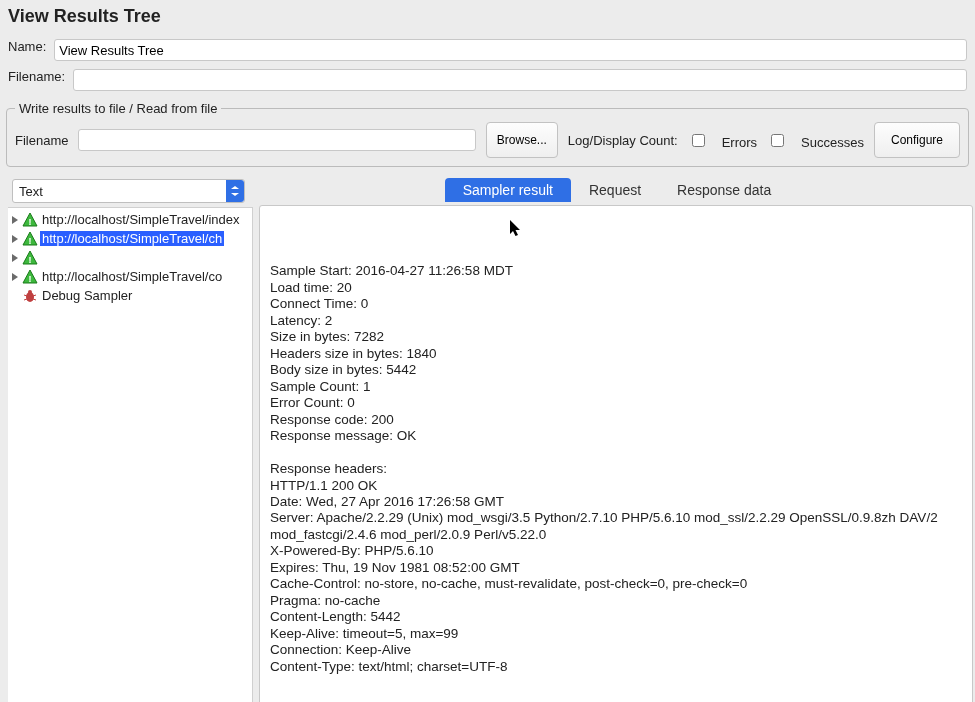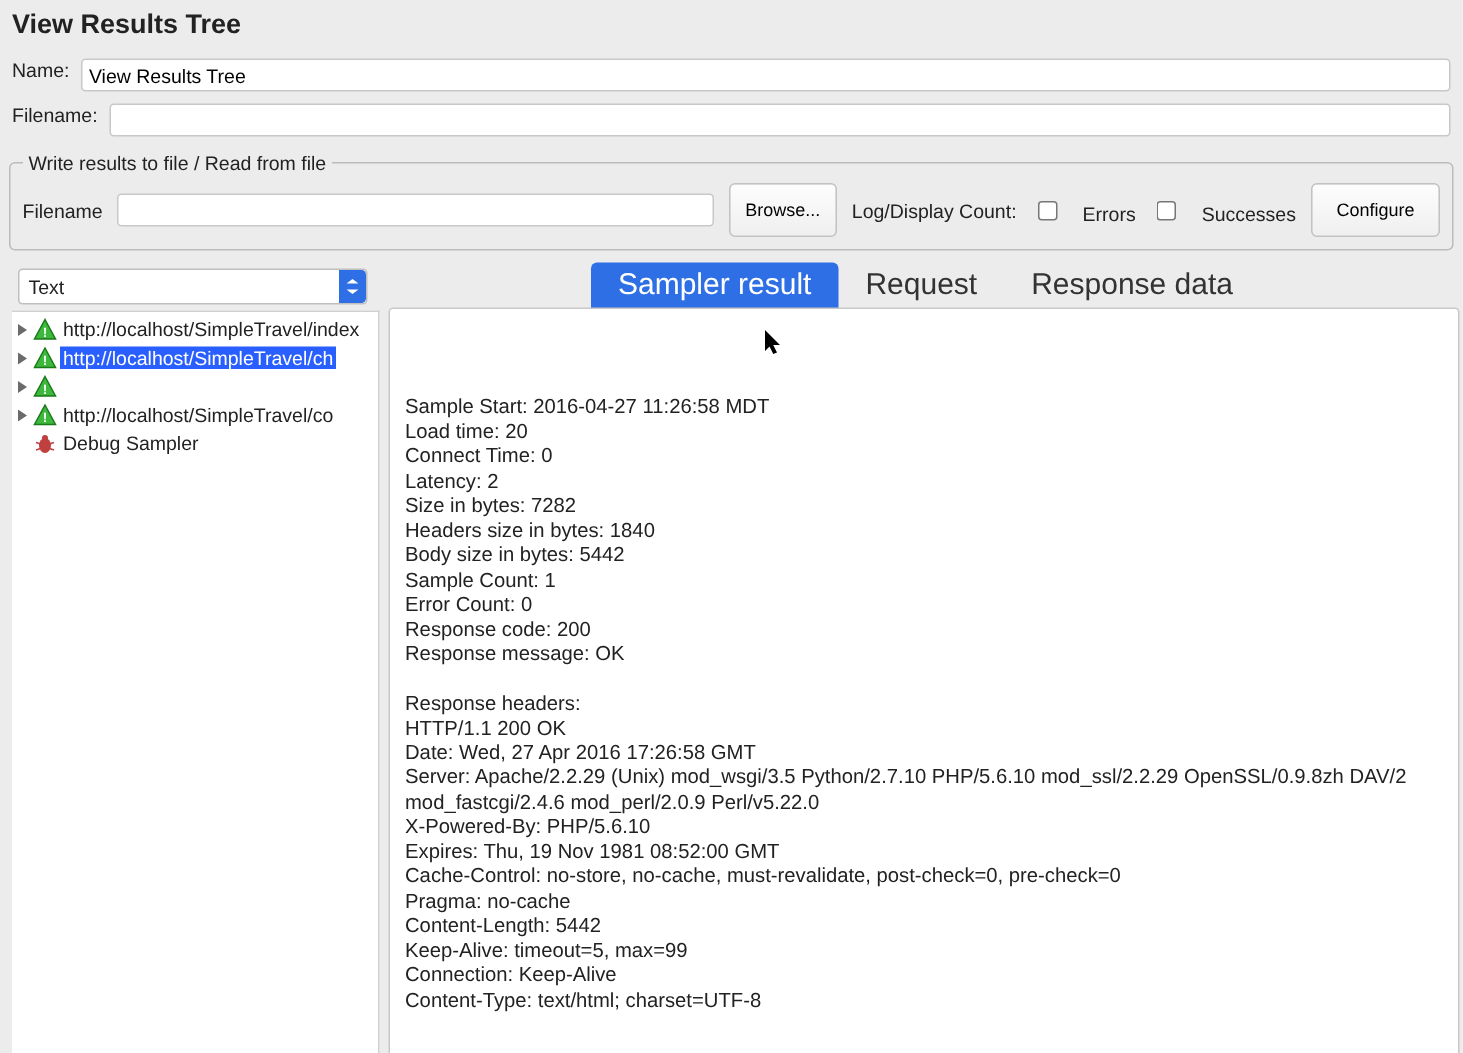--- a/index.html
+++ b/index.html
@@ -158,21 +158,21 @@
   }
   .tabs {
     display: flex;
     align-items: center;
     justify-content: center;
     gap: 0;
     height: 30px;
   }
   .tab {
     padding: 4px 18px;
-    font-size: 20px;
+    font-size: 14px;
     cursor: pointer;
     border-radius: 4px 4px 0 0;
     color: #333;
   }
   .tab.active {
     background: #2f6fe5;
     color: #fff;
   }
   .details {
     flex: 1;

